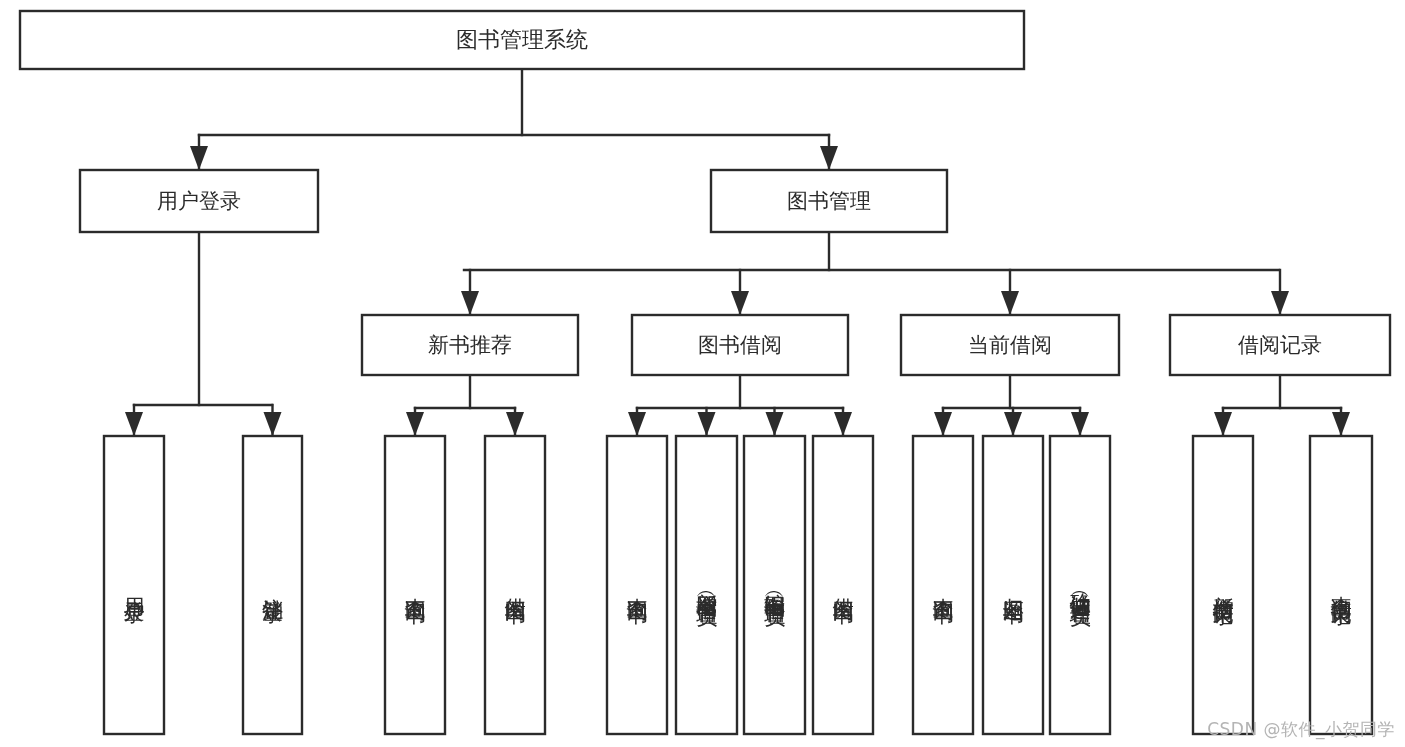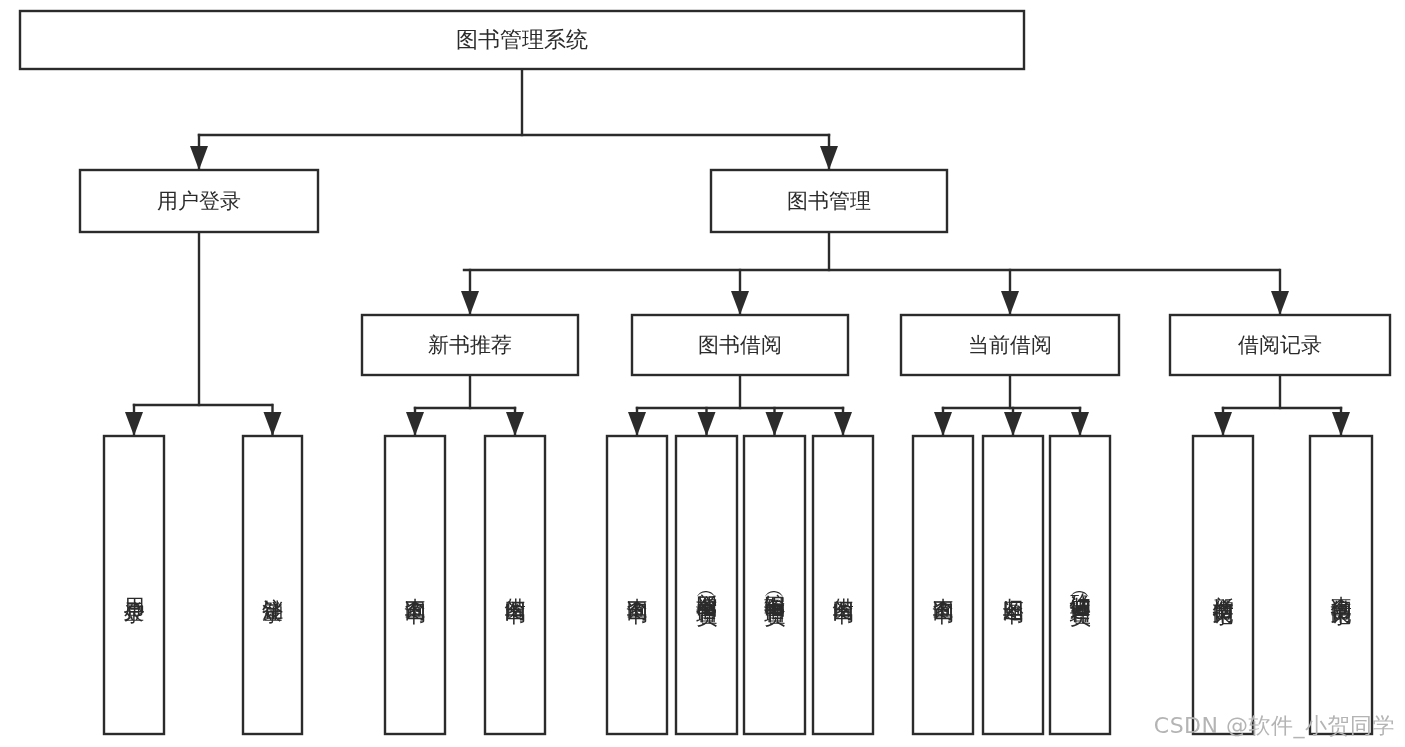--- a/index.html
+++ b/index.html
@@ -67,21 +67,21 @@
     align-items: center;
     justify-content: center;
     white-space: nowrap;
     pointer-events: none;
   }
   #watermark {
     position: absolute;
     right: 10px;
     bottom: 6px;
     font-family: "DejaVu Sans", "Liberation Sans", sans-serif;
-    font-size: 22px;
+    font-size: 17px;
     color: #b4b4b4;
     letter-spacing: 0.5px;
     user-select: none;
   }
 </style>
 </head>
 <body>
 
 <div id="diagram-root">
 

